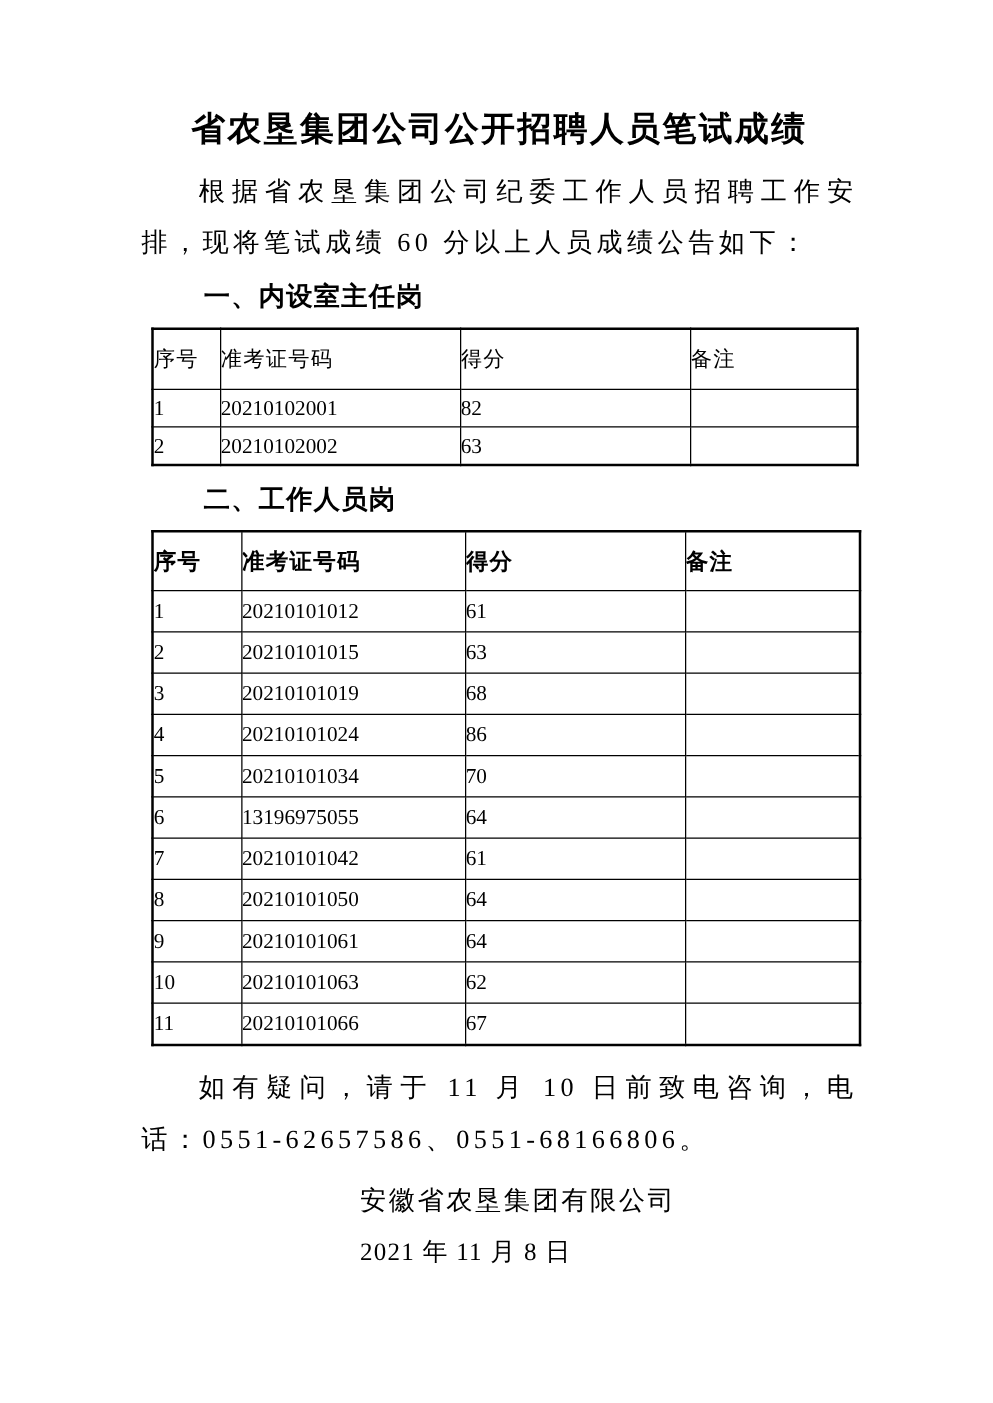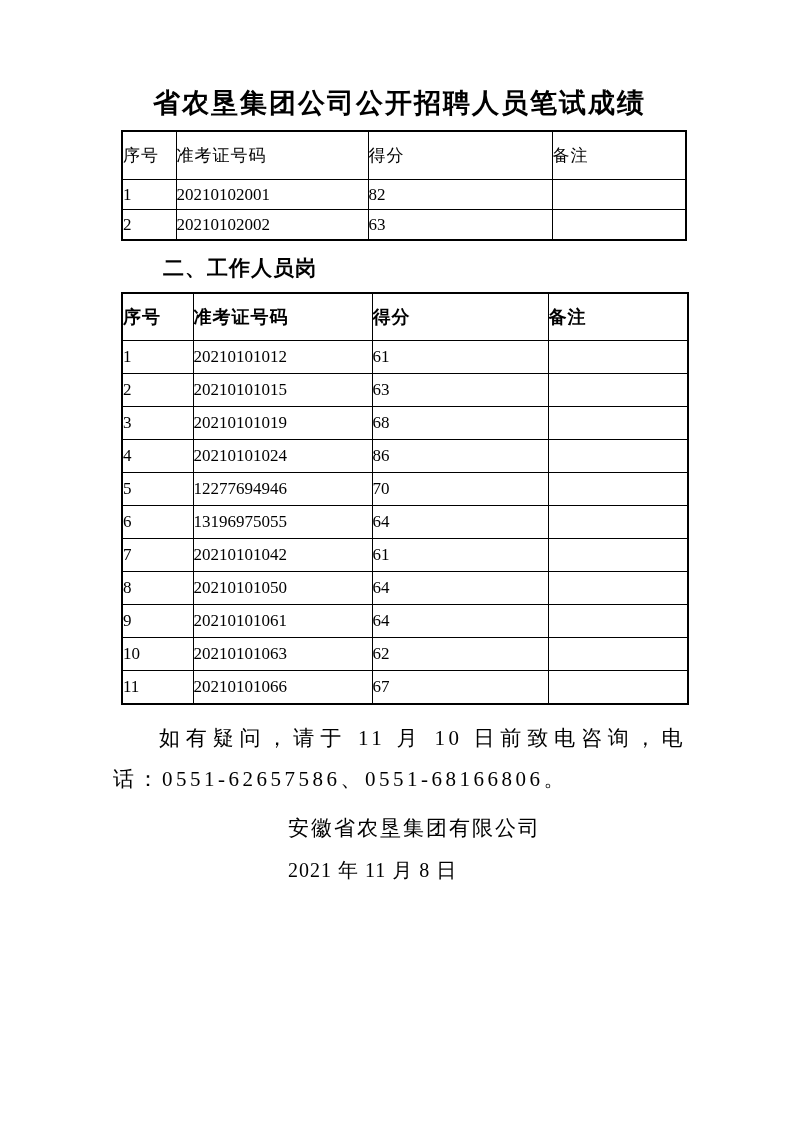--- a/index.html
+++ b/index.html
@@ -118,21 +118,23 @@
   }
 </style>
 </head>
 <body>
 
 <div class="page">
 
   <h1 class="doc-title first">省农垦集团公司公开招聘人员笔试成绩</h1>
 
 
-
+  <p class="para intro">根据省农垦集团公司纪委工作人员招聘工作安排，现将笔试成绩 60 分以上人员成绩公告如下：</p>
+
+  <h2 class="section-heading first">一、内设室主任岗</h2>
 
   <table class="score-table table-1">
     <colgroup>
         <col>
         <col>
         <col>
         <col>
       </colgroup>
     <thead>
       <tr>
@@ -195,21 +197,21 @@
           <td></td>
         </tr>
         <tr>
           <td>4</td>
           <td>20210101024</td>
           <td>86</td>
           <td></td>
         </tr>
         <tr>
           <td>5</td>
-          <td>12277694946</td>
+          <td>20210101034</td>
           <td>70</td>
           <td></td>
         </tr>
         <tr>
           <td>6</td>
           <td>13196975055</td>
           <td>64</td>
           <td></td>
         </tr>
         <tr>

